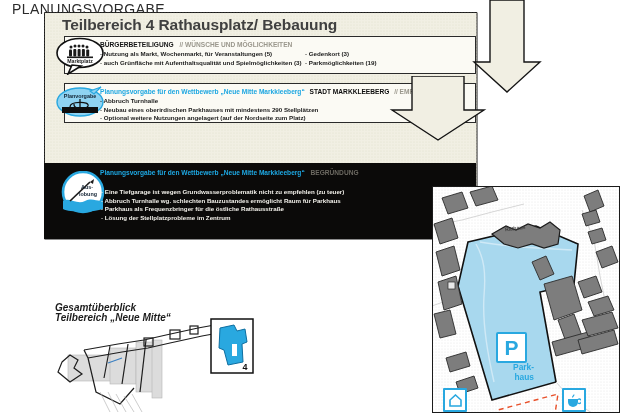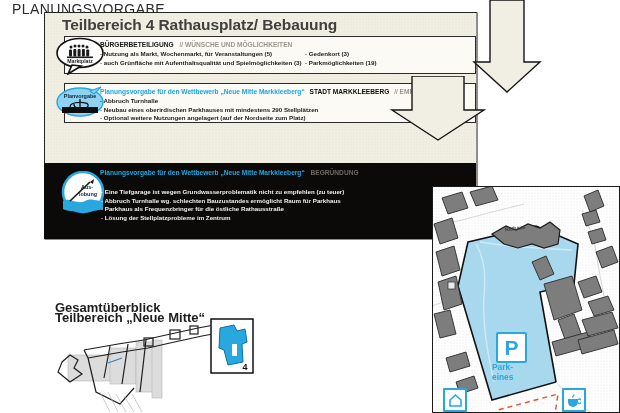--- a/index.html
+++ b/index.html
@@ -56,32 +56,32 @@
 
   
   .icon-wrap{position:absolute;}
 
   
   .arrow-svg{position:absolute;}
 
   
   .overview-cap{
     position:absolute;left:55px;top:303px;
-    font-size:13px;font-weight:bold;color:#1c1c1c;
+    font-size:10px;font-weight:bold;font-style:italic;color:#1c1c1c;
     line-height:10px;
   }
   .p-sign{
     position:absolute;left:496px;top:332px;
     width:27px;height:27px;border:2.6px solid #29a8e0;border-radius:2px;
     background:#ffffff;
     display:flex;align-items:center;justify-content:center;
     font-size:21px;font-weight:bold;color:#29a8e0;line-height:1;
   }
   .p-label{
-    position:absolute;left:492px;top:362px;width:42px;text-align:left;
+    position:absolute;left:492px;top:362px;width:42px;text-align:right;
     font-size:8.4px;font-weight:bold;color:#29a8e0;line-height:10.4px;
   }
   .mini-icon{
     position:absolute;width:24px;height:24px;border:2.4px solid #29a8e0;
     background:#fff;box-sizing:border-box;border-radius:1px;
     display:flex;align-items:center;justify-content:center;
   }
   .rathaus-txt{
     position:absolute;left:505px;top:225px;
     font-size:5.2px;font-weight:bold;color:#3b3b3b;
@@ -299,21 +299,21 @@
       <polygon points="58,276 118,260 126,208 66,224" fill="none" stroke="#e8502a" stroke-width="1.4" stroke-dasharray="5 4"></polygon>
     </g>
     <rect x="0.5" y="0.5" width="187" height="226" fill="none" stroke="#1b1b1b" stroke-width="1"></rect>
   </svg>
 
   <div class="rathaus-txt">Rathaus</div>
 
   <div class="p-sign">P</div>
   <div class="p-label">
     <div>Park-</div>
-    <div>eines</div>
+    <div>haus</div>
   </div>
 
   <div class="mini-icon" style="left:443px;top:388px;">
     <svg width="13" height="13" viewBox="0 0 13 13">
       <path d="M6.5,1 L12,6 V12 H1 V6 Z" fill="none" stroke="#29a8e0" stroke-width="1.6"></path>
     </svg>
   </div>
   <div class="mini-icon" style="left:562px;top:388px;">
     <svg width="14" height="13" viewBox="0 0 14 13">
       <path d="M1,5 H11 V8 A4,4 0 0 1 1,8 Z" fill="#29a8e0"></path>

